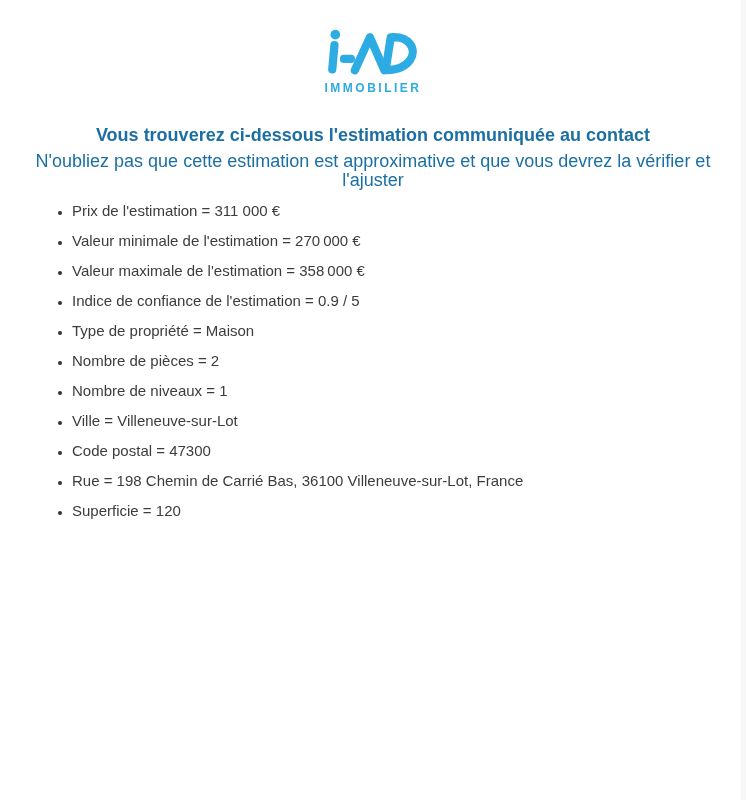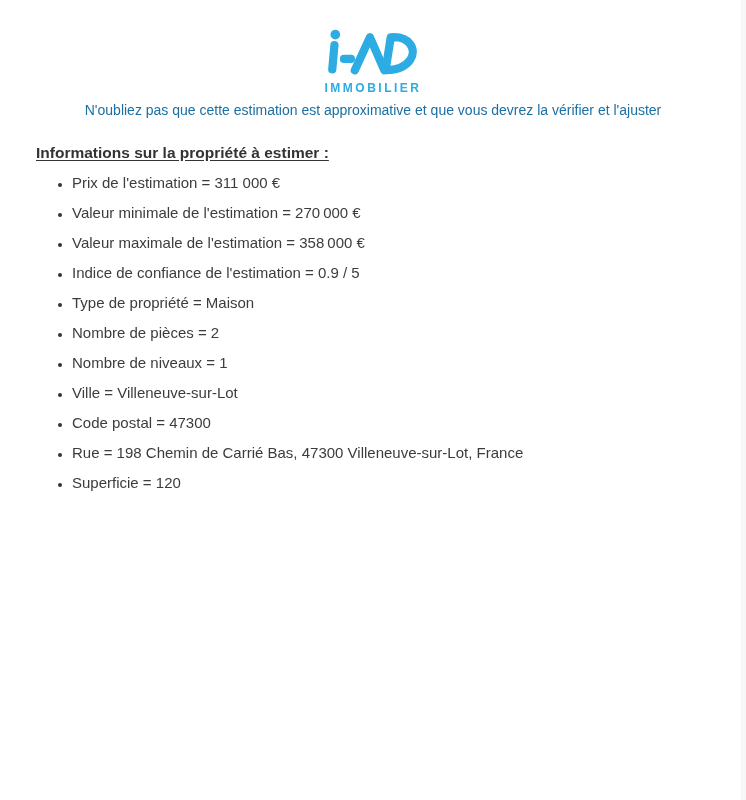--- a/index.html
+++ b/index.html
@@ -40,21 +40,21 @@
   .intro-title {
     margin: 30px 20px 0;
     text-align: center;
     font-size: 18px;
     font-weight: 700;
     color: #1B6FA3;
   }
   .intro-subtitle {
     margin: 6px 10px 0;
     text-align: center;
-    font-size: 14px;
+    font-size: 18px;
     line-height: 19px;
     color: #1B6FA3;
   }
   .section-heading {
     margin: 24px 36px 0;
     font-size: 15.5px;
     font-weight: 700;
     color: #333333;
     text-decoration: underline;
     text-underline-offset: 2px;
@@ -86,34 +86,34 @@
     <svg width="100" height="52" viewBox="0 0 110 60" fill="none">
       <circle cx="11.5" cy="10" r="5.6" fill="#2CACE3"></circle>
       <path d="M10.5 22 L8 50" stroke="#2CACE3" stroke-width="9.5" stroke-linecap="round"></path>
       <path d="M21.5 38 L29.5 38" stroke="#2CACE3" stroke-width="9.5" stroke-linecap="round"></path>
       <path d="M34 51 L51.5 13 L68 51" stroke="#2CACE3" stroke-width="9.5" stroke-linecap="round" stroke-linejoin="round"></path>
       <path d="M69.5 51 L75.5 13 C 97 11 106 27 98 39 C 92 48 81 51 69.5 51 Z" stroke="#2CACE3" stroke-width="9.5" stroke-linecap="round" stroke-linejoin="round"></path>
     </svg>
     <div class="tagline">IMMOBILIER</div>
   </div>
 
+  <h1 class="intro-title">Vous trouverez ci-dessous l'estimation communiquée au contact</h1>
 
   <p class="intro-subtitle"><span>N'oubliez pas que cette estimation est approximative et que vous devrez la vérifier et l'ajuster</span><br></p>
 
-  <h2 class="section-heading">Informations sur la propriété à estimer :</h2>
 
   <ul class="info-list">
     <li>Prix de l'estimation = 311 000 €</li>
     <li>Valeur minimale de l'estimation = 270 000 €</li>
     <li>Valeur maximale de l'estimation = 358 000 €</li>
     <li>Indice de confiance de l'estimation = 0.9 / 5</li>
     <li>Type de propriété = Maison</li>
     <li>Nombre de pièces = 2</li>
     <li>Nombre de niveaux = 1</li>
     <li>Ville = Villeneuve-sur-Lot</li>
     <li>Code postal = 47300</li>
-    <li>Rue = 198 Chemin de Carrié Bas, 47300 Villeneuve-sur-Lot, France</li>
+    <li>Rue = 198 Chemin de Carrié Bas, 36100 Villeneuve-sur-Lot, France</li>
     <li>Superficie = 120</li>
   </ul>
 
 
 
 </div>
 
 </body></html>

